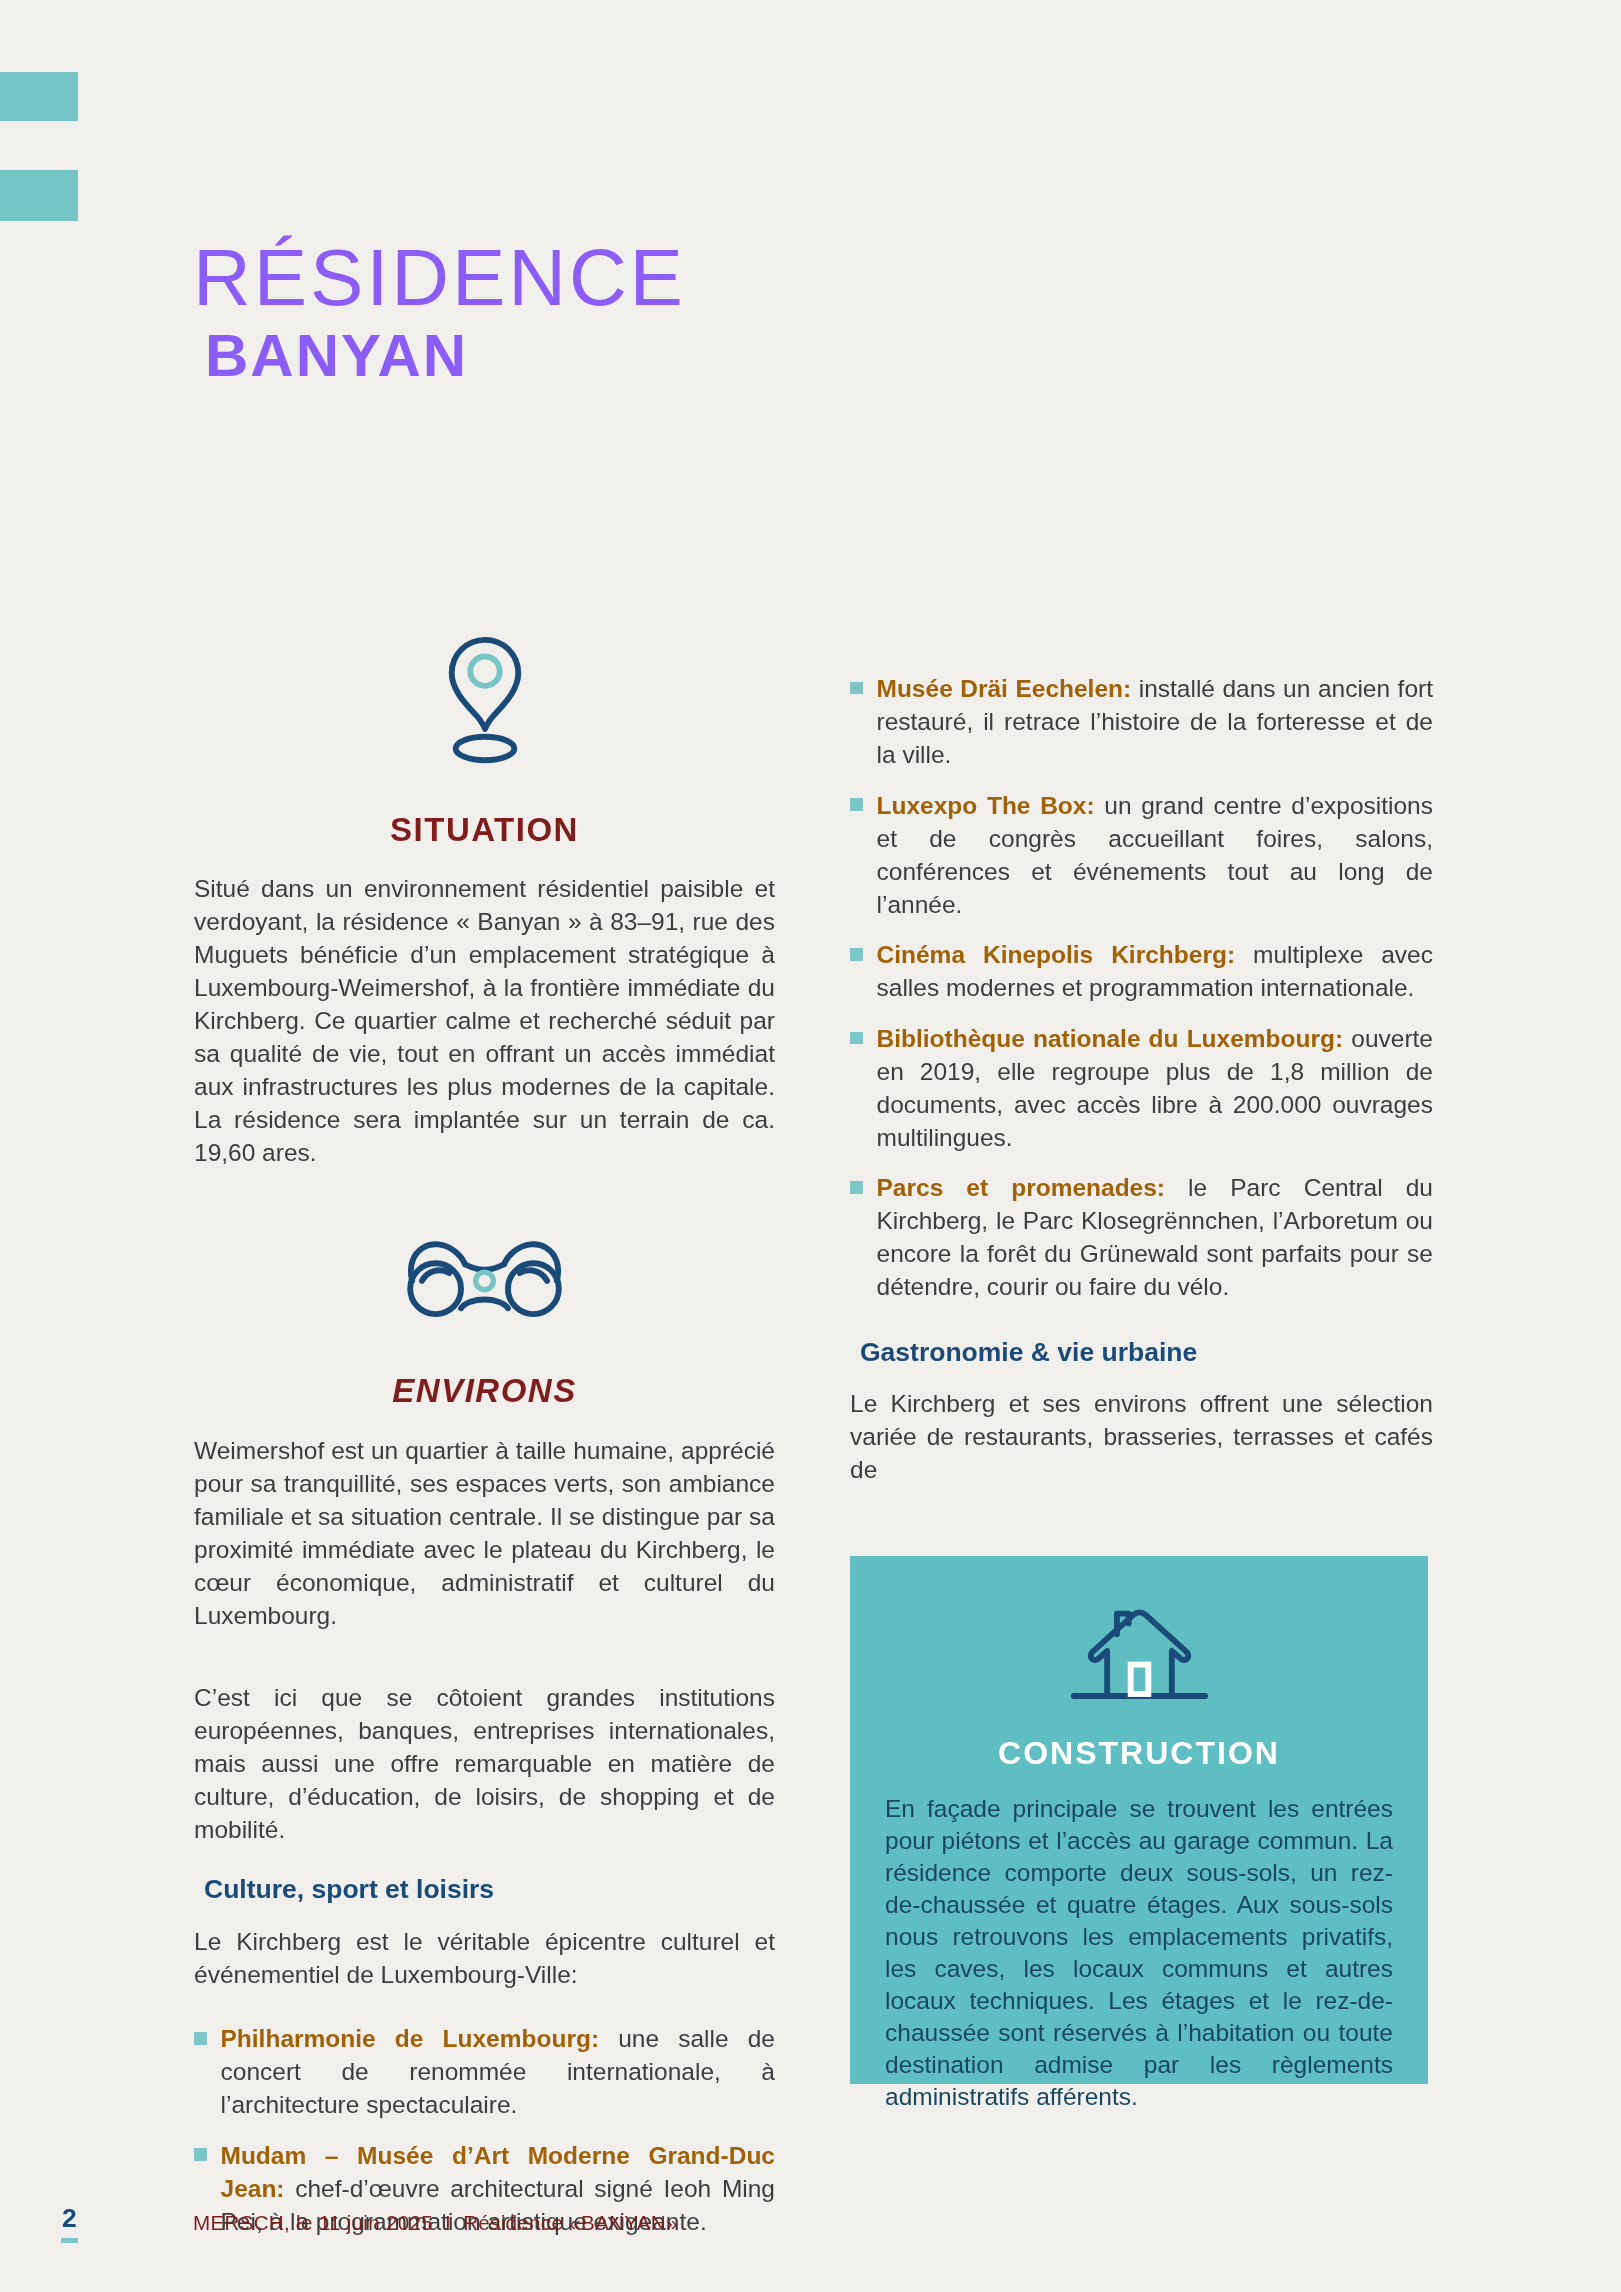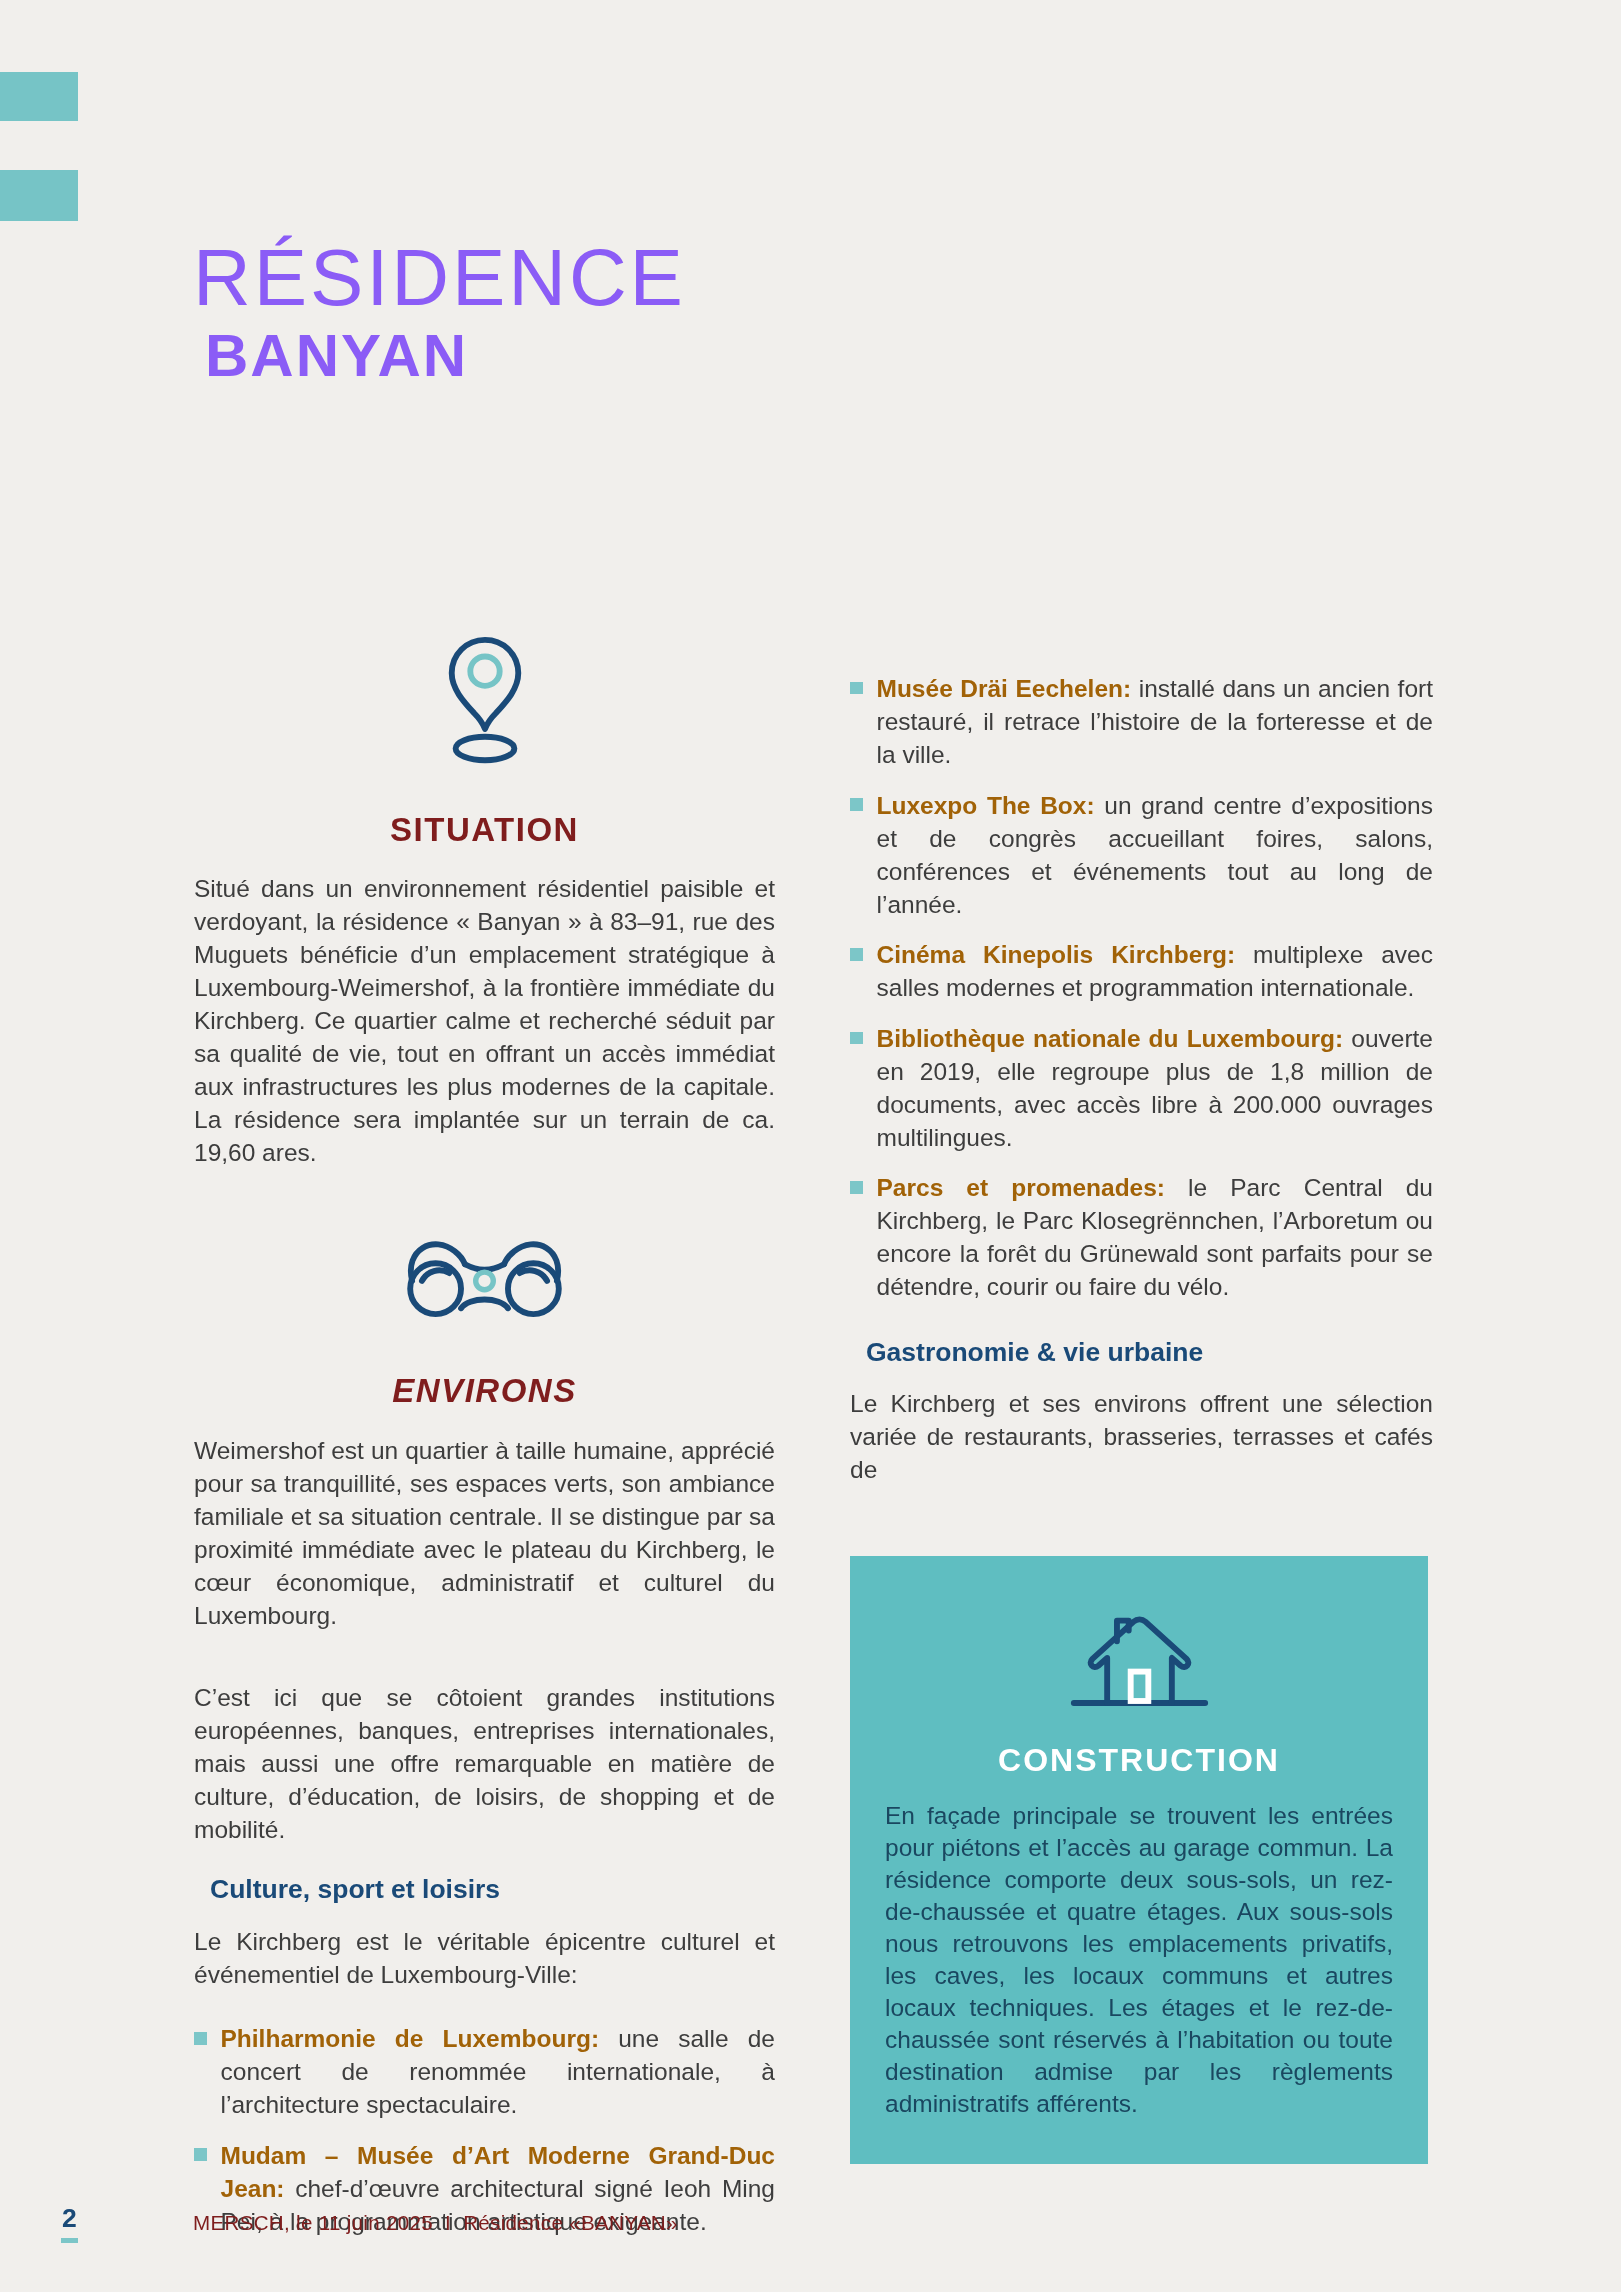--- a/index.html
+++ b/index.html
@@ -37,42 +37,42 @@
 
   p.body{
     margin:0;font-size:24.5px;line-height:33px;
     text-align:justify;hyphens:auto;-webkit-hyphens:auto;
   }
   p.situation-body{margin-top:22.5px;}
   p.env1{margin-top:24.5px;}
   p.env2{margin-top:49px;}
 
   h3.sub{
-    margin:16px;color:#1a4a78;font-size:26.5px;font-weight:700;line-height:33px;
+    margin:10px;color:#1a4a78;font-size:26.5px;font-weight:700;line-height:33px;
   }
   h3.culture{margin-top:26.5px;}
   h3.gastro{margin-top:33px;}
   p.intro{margin-top:19.6px;}
   p.gastro-body{margin-top:17.6px;}
 
   ul.blist{list-style:none;margin:0;padding:0;}
   ul.blist.culture-list{margin-top:31px;}
   ul.blist li{
     position:relative;padding-left:26.5px;margin-bottom:17.6px;
     font-size:24.5px;line-height:33px;text-align:justify;hyphens:auto;-webkit-hyphens:auto;
   }
   ul.blist li:last-child{margin-bottom:0;}
   ul.blist .sq{
     position:absolute;left:0;top:9.8px;width:12.7px;height:12.7px;background:#7cc6c8;
   }
   ul.blist b{color:#a16207;font-weight:700;}
 
   .construction-box{
-    position:absolute;left:850px;top:1556px;width:578px;height:608px;
-    background:#5fbec1;box-sizing:border-box;padding:11px 35px;
+    position:absolute;left:850px;top:1556px;width:578px;height:528px;
+    background:#5fbec1;box-sizing:border-box;padding:4px 35px;
   }
   .icon.house{margin-top:25.5px;}
   h2.construction{
     margin:29px 0 0;text-align:center;color:#ffffff;
     font-size:32px;font-weight:700;letter-spacing:2px;line-height:41px;
   }
   p.construction-body{
     margin:19.6px 0 0;color:#1a4760;font-size:24.5px;line-height:32px;
     text-align:justify;hyphens:auto;-webkit-hyphens:auto;
   }

